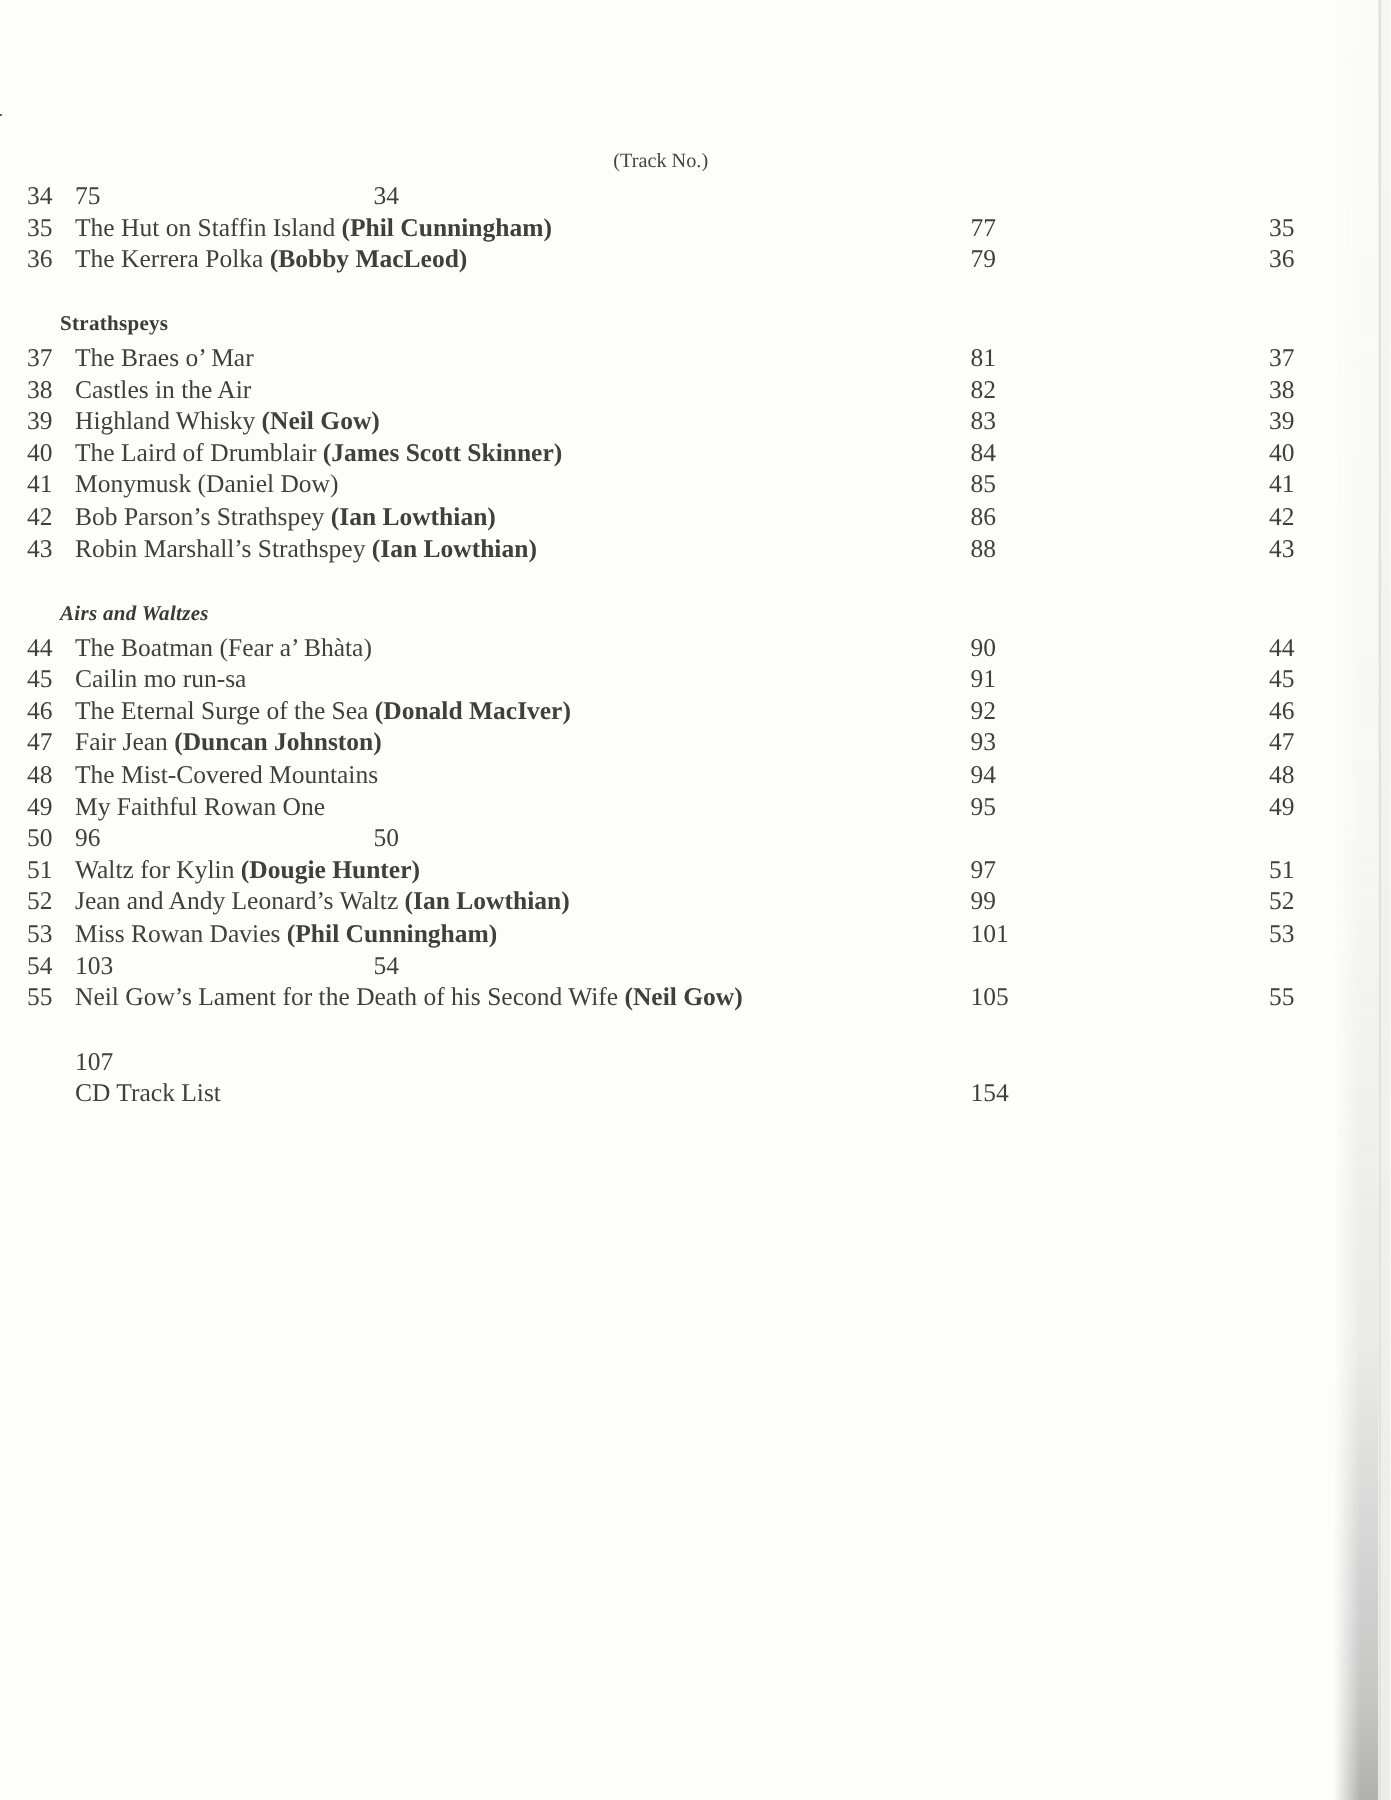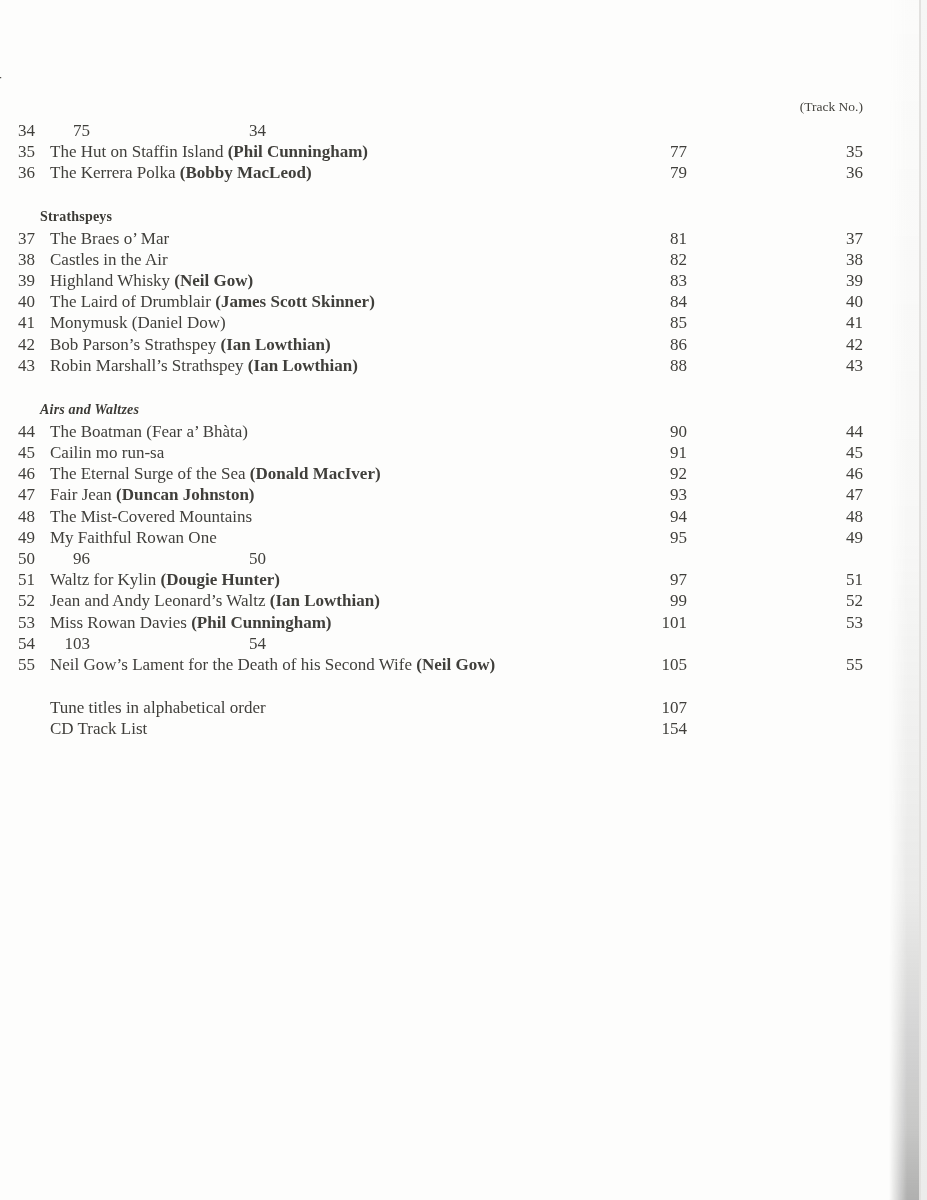--- a/index.html
+++ b/index.html
@@ -36,27 +36,27 @@
   }
   .corner-digit span{
     display:block;margin-left:-8px;font-size:19px;line-height:25px;color:#52514d;
   }
   
   .content{
     position:absolute;left:18px;top:98px;width:845px;
     font-size:17px;line-height:21.2px;
   }
   .trackhdr{
-    height:22px;line-height:18px;text-align:right;
+    height:22px;line-height:18px;text-align:center;
     font-size:13.5px;color:#45443f;
   }
   .row{display:flex;height:21.2px;white-space:nowrap;gap:10px;}
   .num{width:22px;flex:none;}
   .title{flex:1;overflow:hidden;}
-  .pg{width:40px;flex:none;text-align:right;}
+  .pg{width:40px;flex:none;text-align:left;}
   .trk{width:166px;flex:none;text-align:right;}
   .heading{
     font-size:14px;font-weight:bold;color:#3b3a35;
     margin-left:22px;margin-top:21px;height:23px;line-height:23px;
     letter-spacing:0.2px;
   }
   .heading.airs{margin-top:22px;font-style:italic;}
   .bold{font-weight:bold;}
   .footer-gap{height:22px;}
 </style>
@@ -201,21 +201,20 @@
         </div>
         <div class="row">
           <span class="num">55</span>
           <span class="title">Neil Gow’s Lament for the Death of his Second Wife <span class="bold">(Neil Gow)</span></span>
           <span class="pg">105</span>
           <span class="trk">55</span>
         </div>
         <div class="footer-gap"></div>
         <div class="row">
           <span class="num"></span>
-          <span class="title">Tune titles in alphabetical order</span>
           <span class="pg">107</span>
           <span class="trk"></span>
         </div>
         <div class="row">
           <span class="num"></span>
           <span class="title">CD Track List</span>
           <span class="pg">154</span>
           <span class="trk"></span>
         </div>
       </div>

